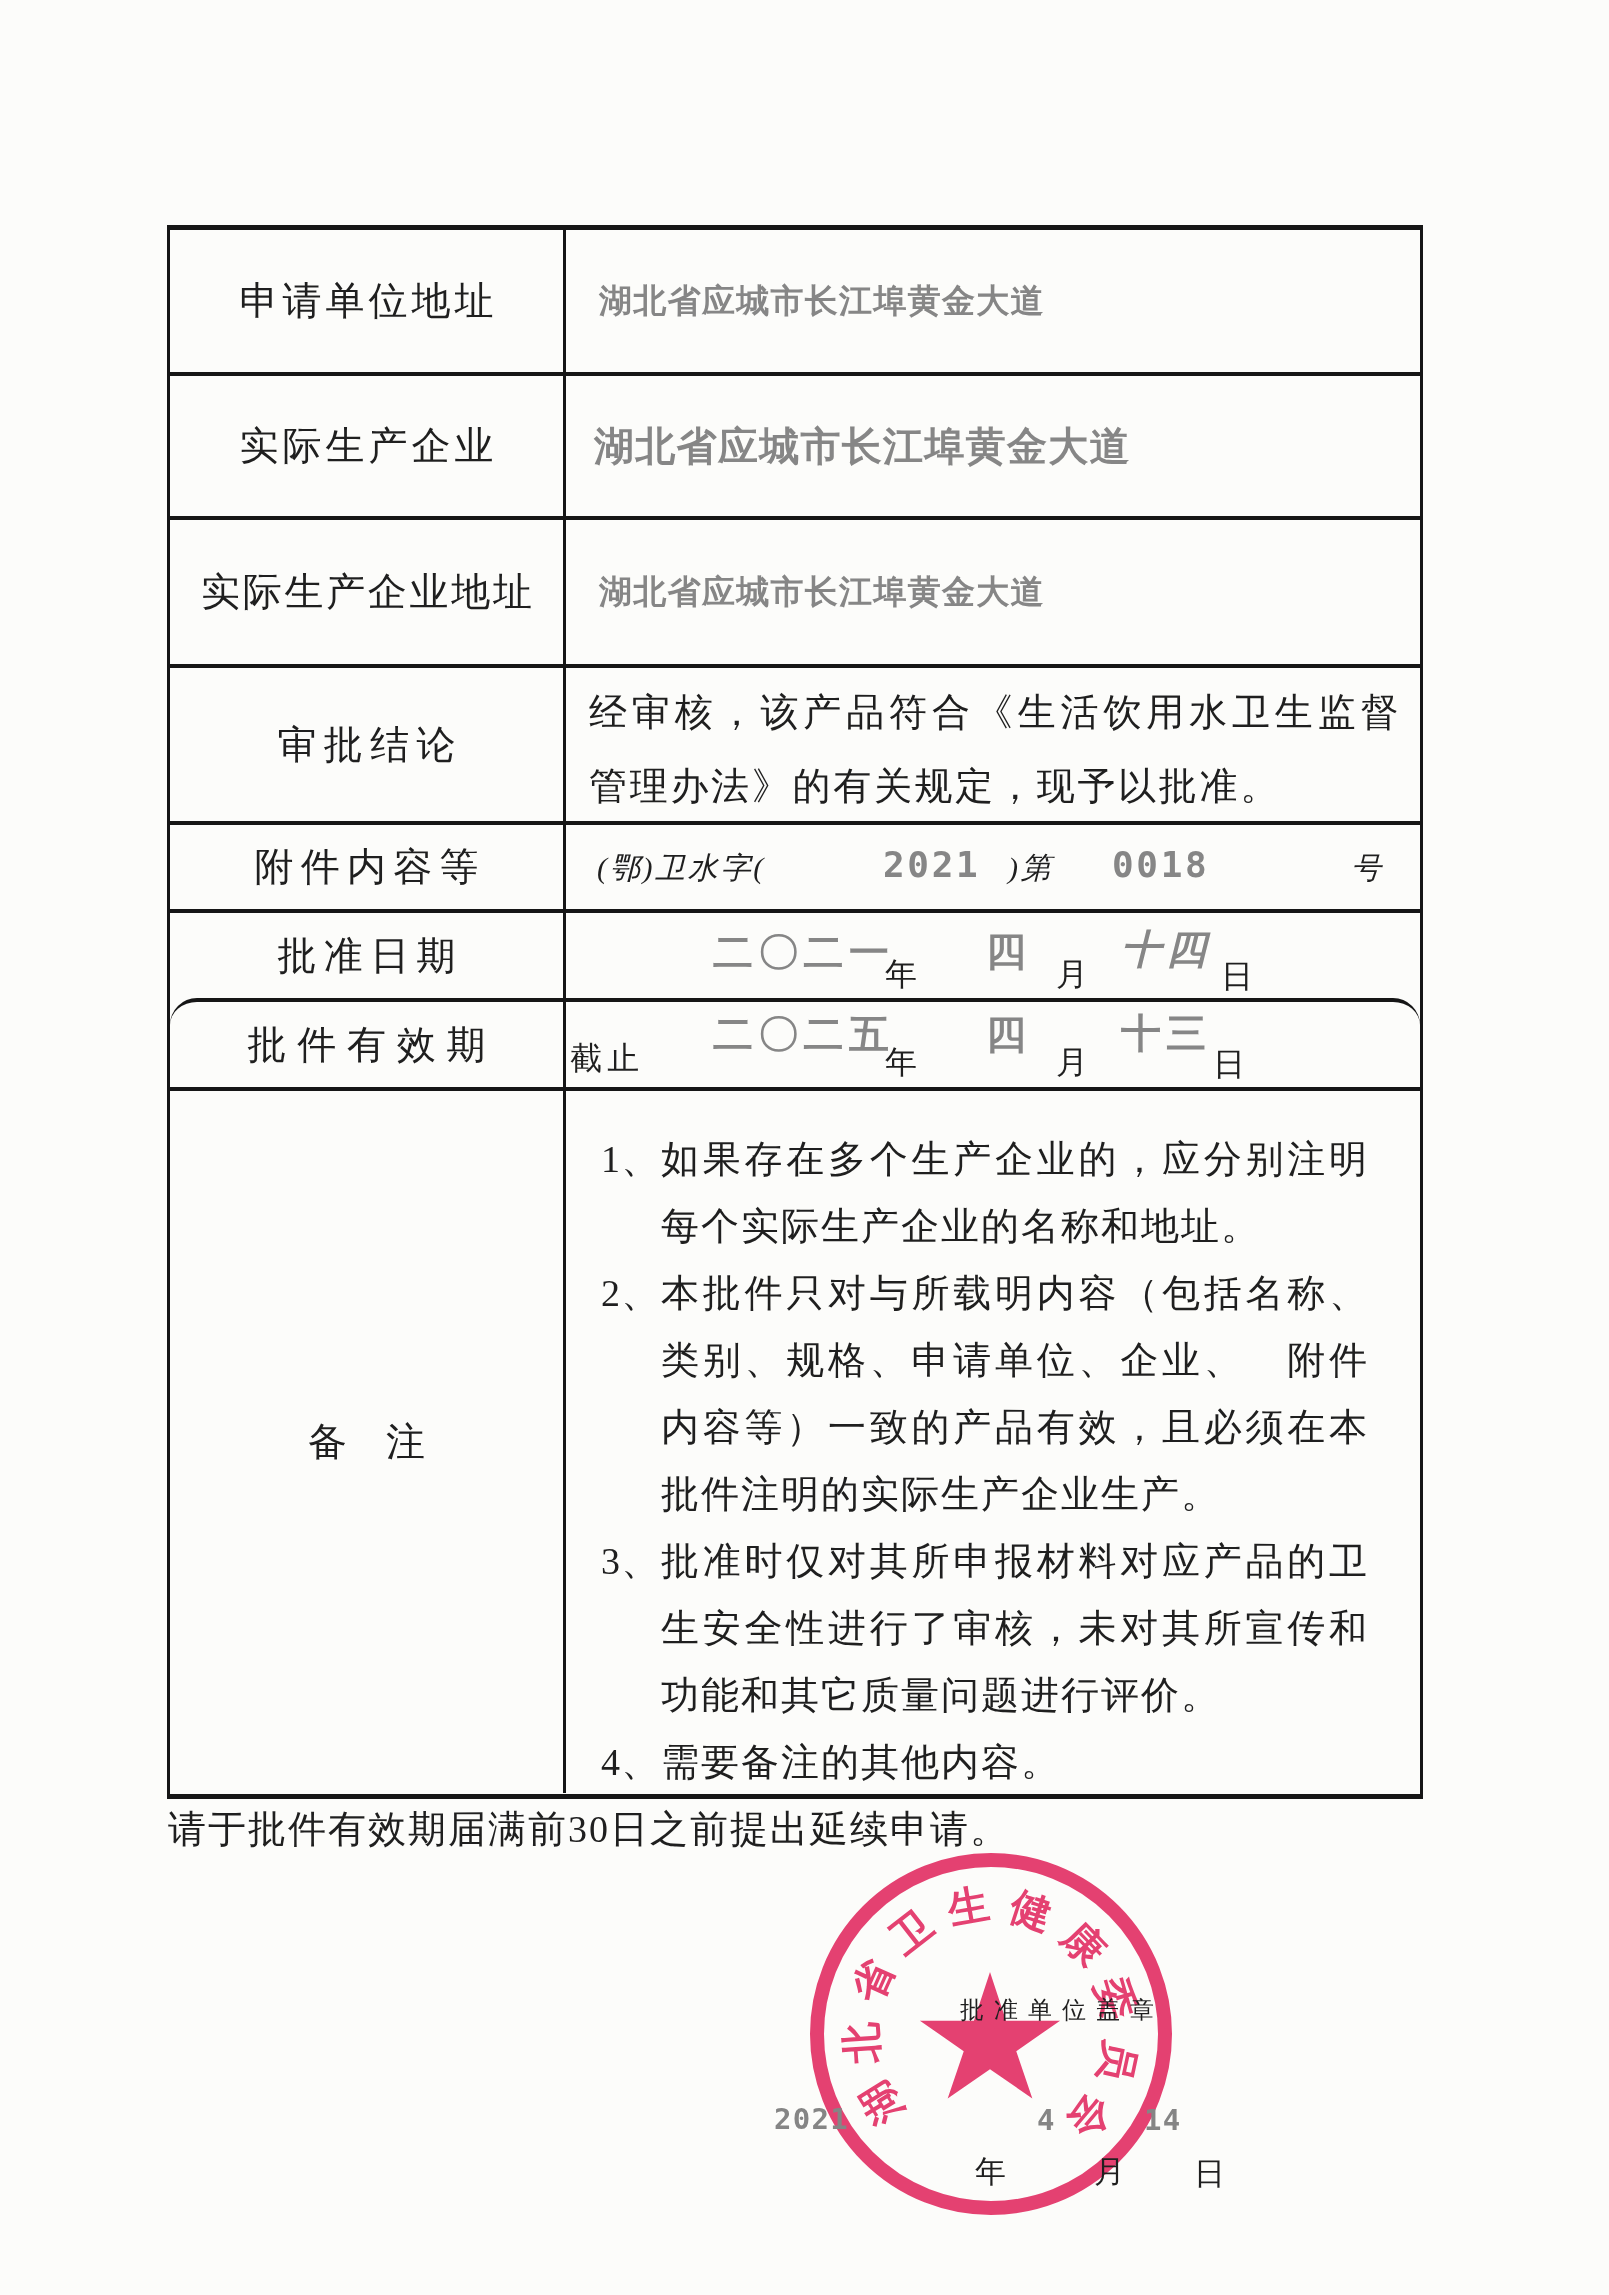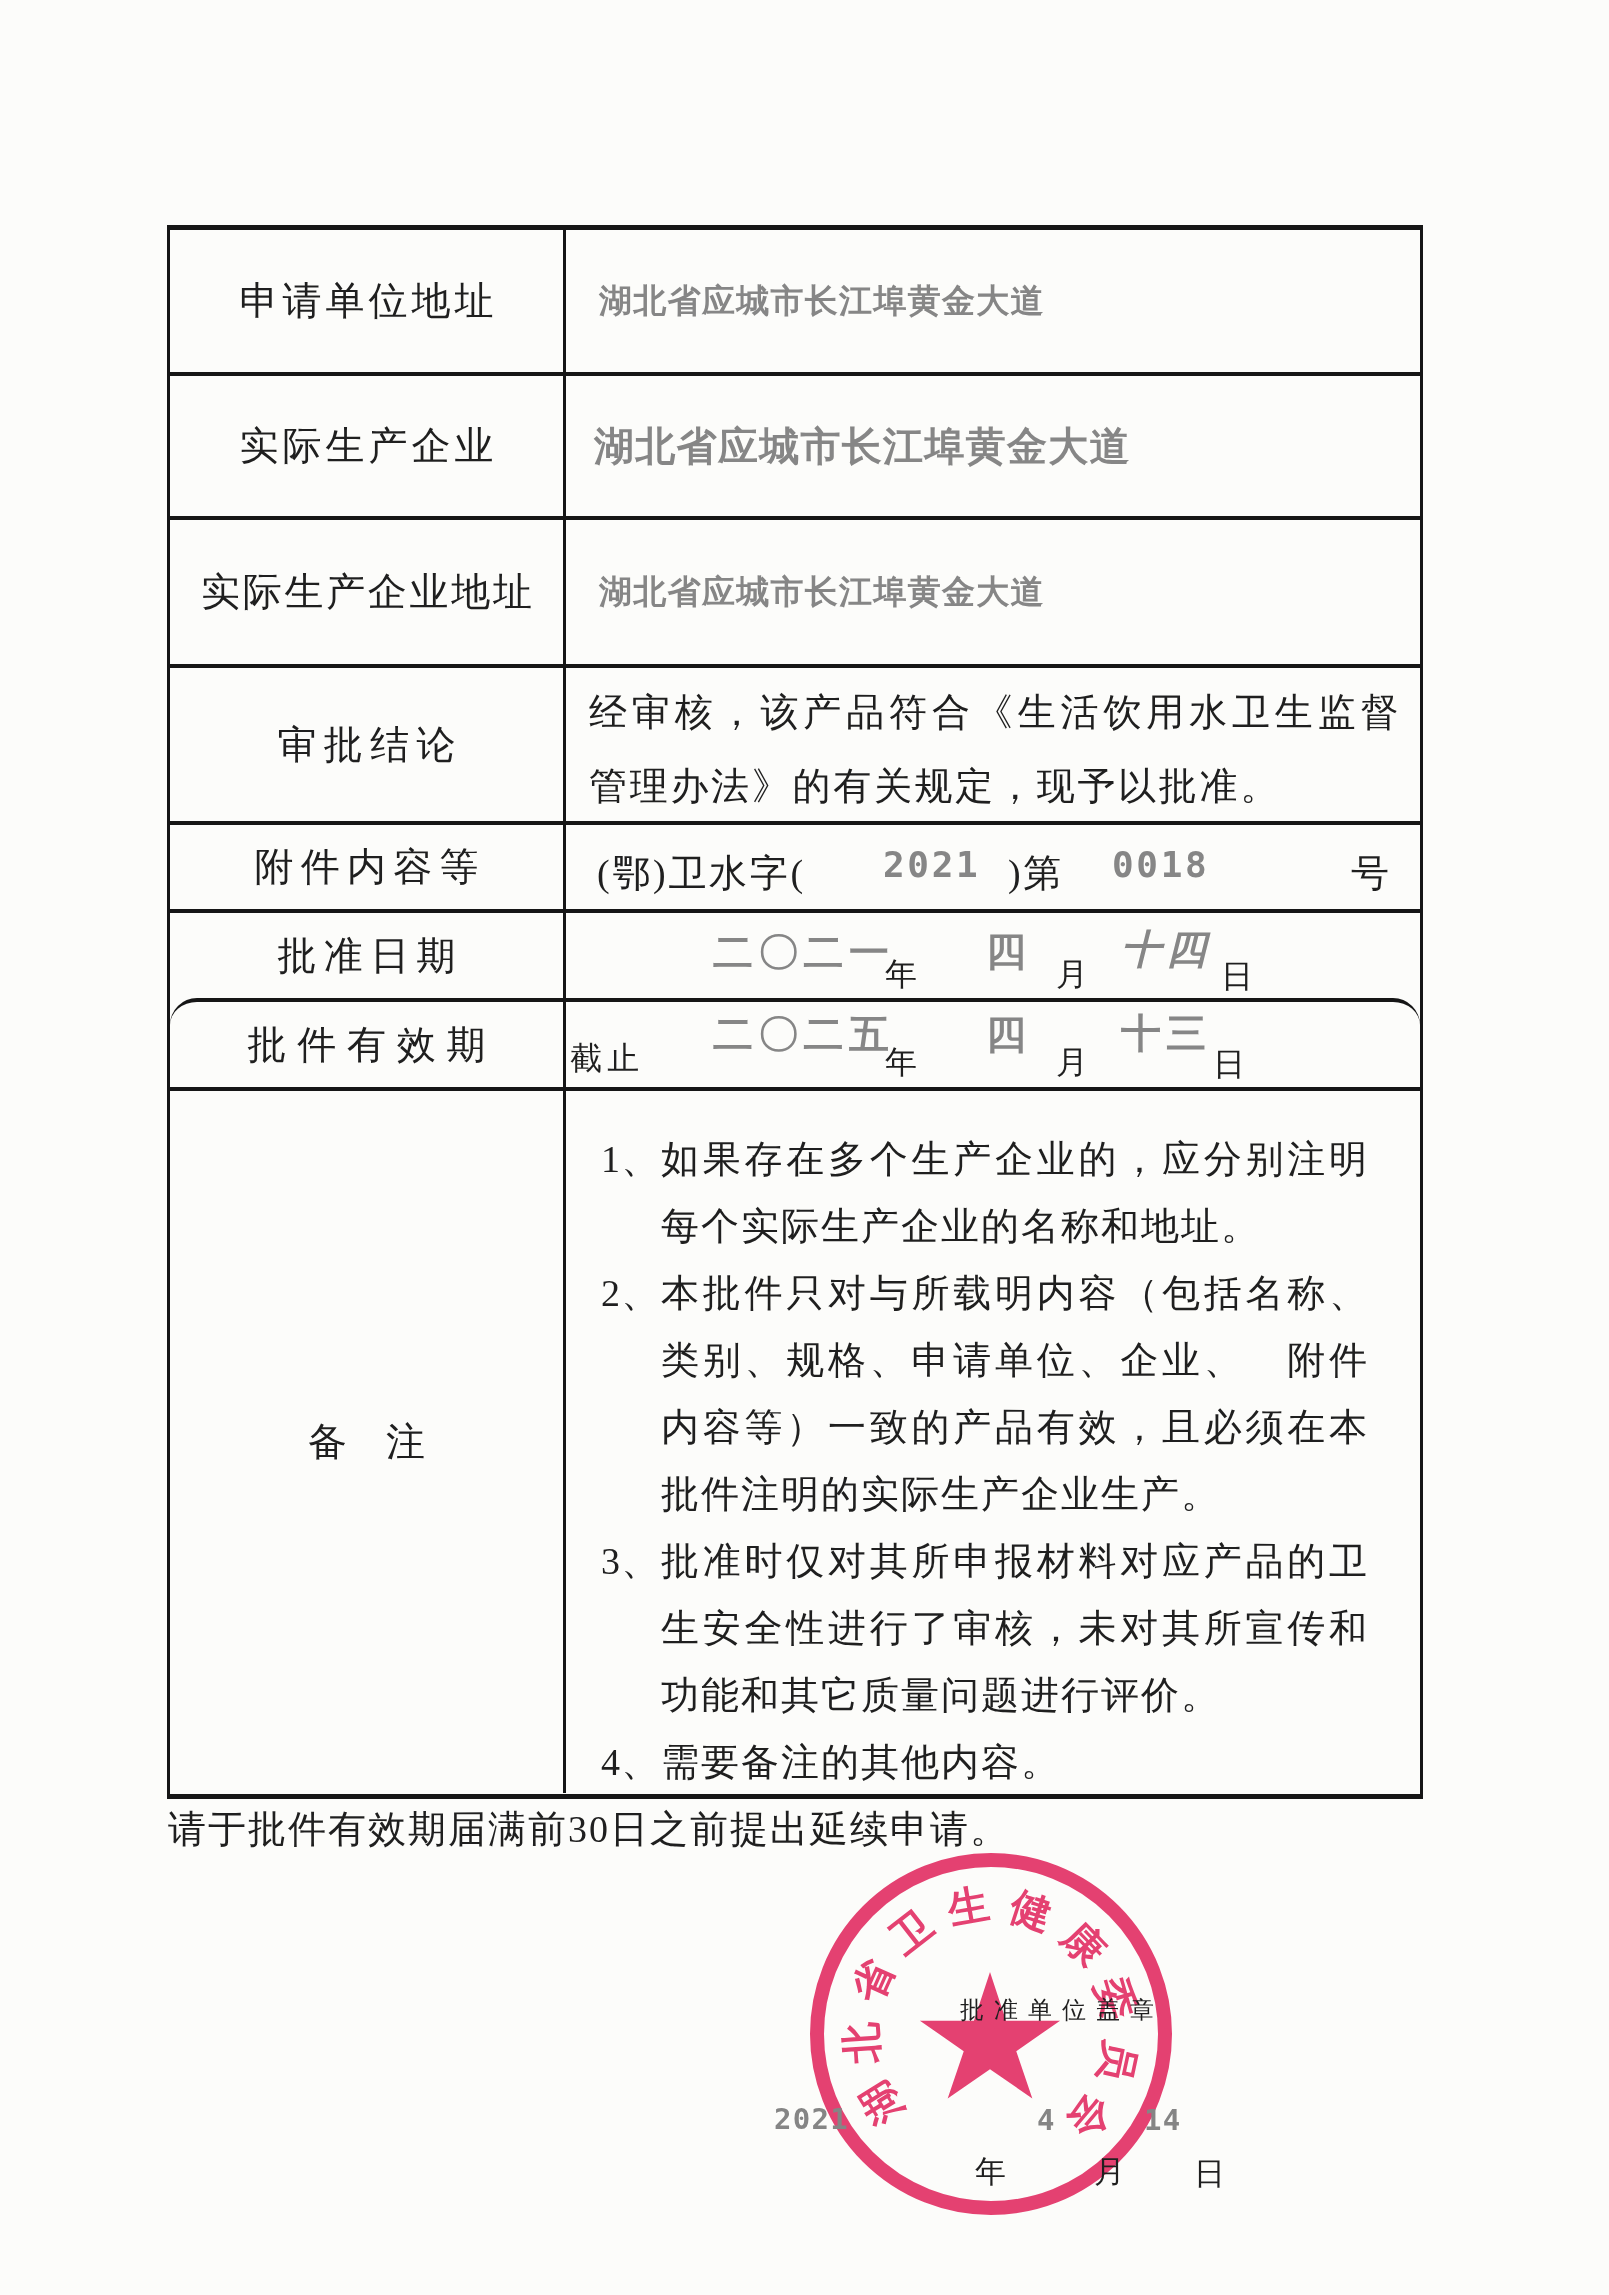--- a/index.html
+++ b/index.html
@@ -56,21 +56,21 @@
   .v1{padding-left:33px;font-size:33px;letter-spacing:1.3px;}
   .v2{padding-left:28px;font-size:40px;letter-spacing:1.3px;}
 
   .conclusion{
     padding:6.7px 18.7px 0 23px;
     font-size:38px;line-height:74px;letter-spacing:2.7px;
     text-align:justify;
   }
 
   .abs{position:absolute;white-space:nowrap;}
-  .blk57{font-size:38px;letter-spacing:2.7px;}
+  .blk57{font-size:30px;letter-spacing:2.7px;font-style:italic;}
   .blk48{font-size:32px;}
   .num-fill{
     font-family:"DejaVu Sans Mono","Liberation Mono",monospace;
     font-weight:bold;color:var(--gray);font-size:36px;letter-spacing:2.7px;
   }
   .cjk-fill{
     font-family:"Liberation Serif","DejaVu Serif",serif;
     font-weight:bold;color:var(--gray);font-size:40px;letter-spacing:5.3px;
   }
 

